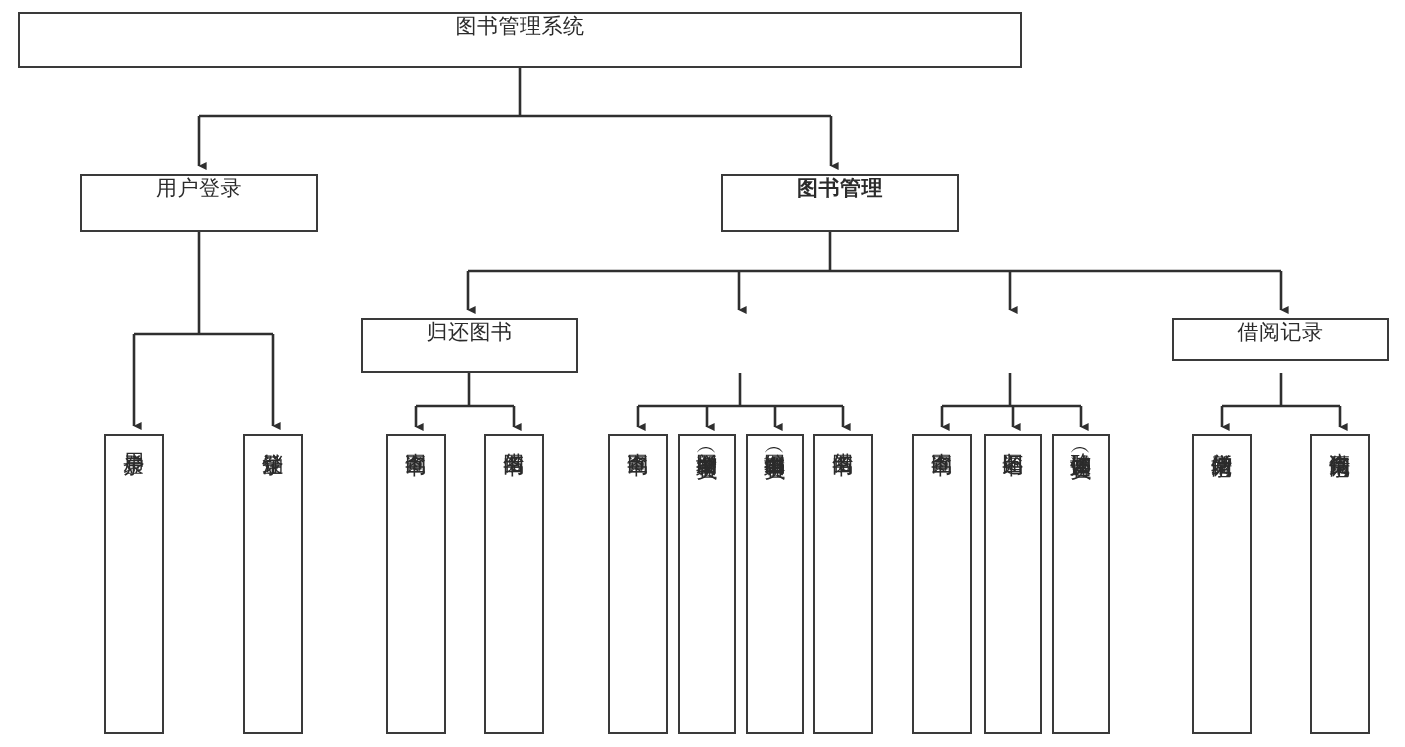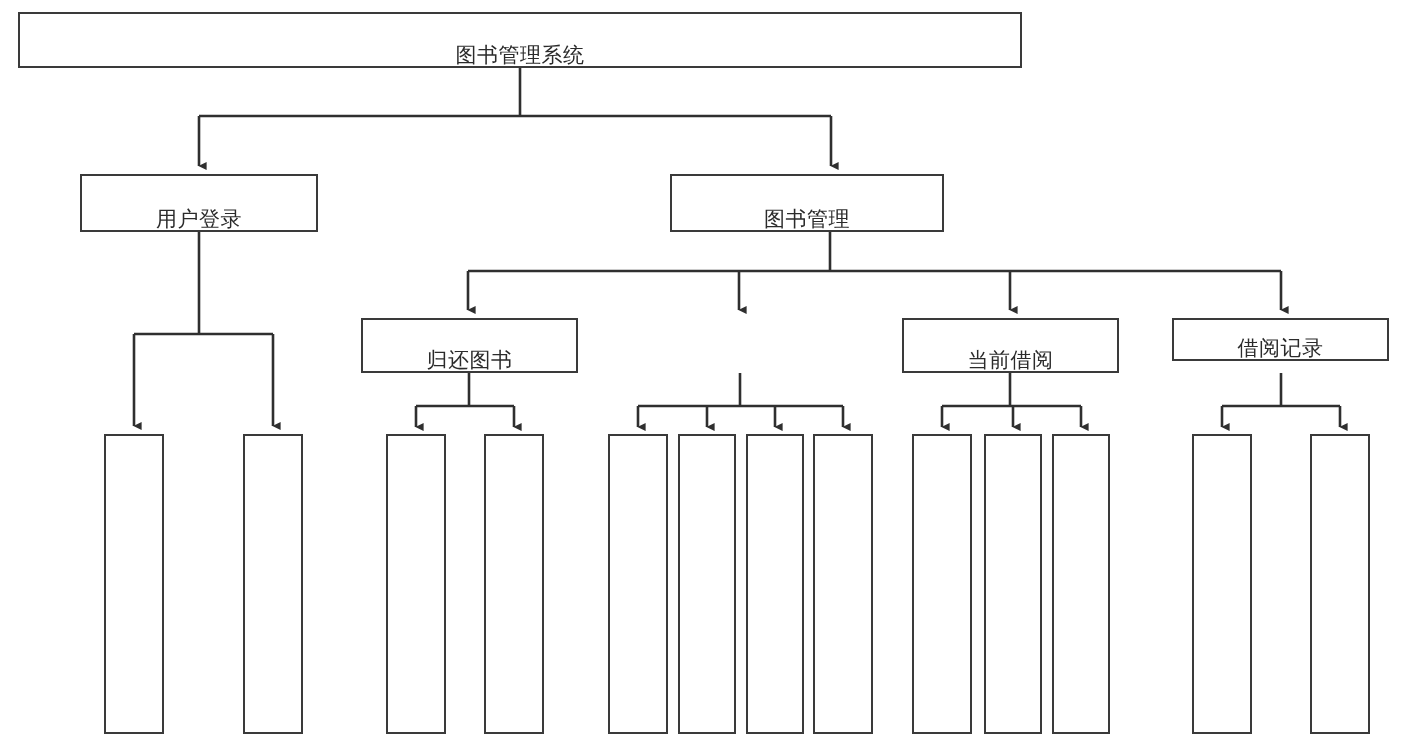--- a/index.html
+++ b/index.html
@@ -26,21 +26,21 @@
     width: 1405px;
     height: 747px;
     display: block;
   }
   .node-box {
     position: absolute;
     box-sizing: border-box;
     border: 2px solid #ec4899;
     background: #ffffff;
     display: flex;
-    align-items: flex-end;
+    align-items: flex-start;
     justify-content: center;
     overflow: hidden;
   }
   .node-label-h {
     font-size: 21px;
     color: #2b2b2b;
     line-height: 1.1;
     letter-spacing: 0.5px;
     white-space: nowrap;
   }
@@ -121,29 +121,26 @@
     </g>
   </svg>
 
   <div class="node-box" style="left: 18px; top: 12px; width: 1004px; height: 56px; border-color: rgb(58, 58, 58);">
     <span class="node-label-h" style="color: rgb(43, 43, 43);">图书管理系统</span>
   </div>
 
   <div class="node-box" style="left: 80px; top: 174px; width: 238px; height: 58px; border-color: rgb(58, 58, 58);">
     <span class="node-label-h" style="color: rgb(43, 43, 43);">用户登录</span>
   </div>
-  <div class="node-box" style="left: 670px; top: 174px; width: 274px; height: 58px; border-color: rgb(58, 58, 58);">
+  <div class="node-box" style="left: 721px; top: 174px; width: 238px; height: 58px; border-color: rgb(58, 58, 58); font-weight: bold;">
     <span class="node-label-h" style="color: rgb(43, 43, 43);">图书管理</span>
   </div>
 
   <div class="node-box" style="left: 361px; top: 318px; width: 217px; height: 55px; border-color: rgb(58, 58, 58);">
     <span class="node-label-h" style="color: rgb(43, 43, 43);">归还图书</span>
-  </div>
-  <div class="node-box" style="left: 902px; top: 318px; width: 217px; height: 55px; border-color: rgb(58, 58, 58);">
-    <span class="node-label-h" style="color: rgb(43, 43, 43);">当前借阅</span>
   </div>
   <div class="node-box" style="left: 1172px; top: 318px; width: 217px; height: 43px; border-color: rgb(58, 58, 58);">
     <span class="node-label-h" style="color: rgb(43, 43, 43);">借阅记录</span>
   </div>
 
   <div class="node-box" style="left: 104px; top: 434px; width: 60px; height: 300px; border-color: rgb(58, 58, 58);">
     <span class="node-label-v" style="color: rgb(43, 43, 43);">用户登录</span>
   </div>
   <div class="node-box" style="left: 243px; top: 434px; width: 60px; height: 300px; border-color: rgb(58, 58, 58);">
     <span class="node-label-v" style="color: rgb(43, 43, 43);">注销登录</span>

